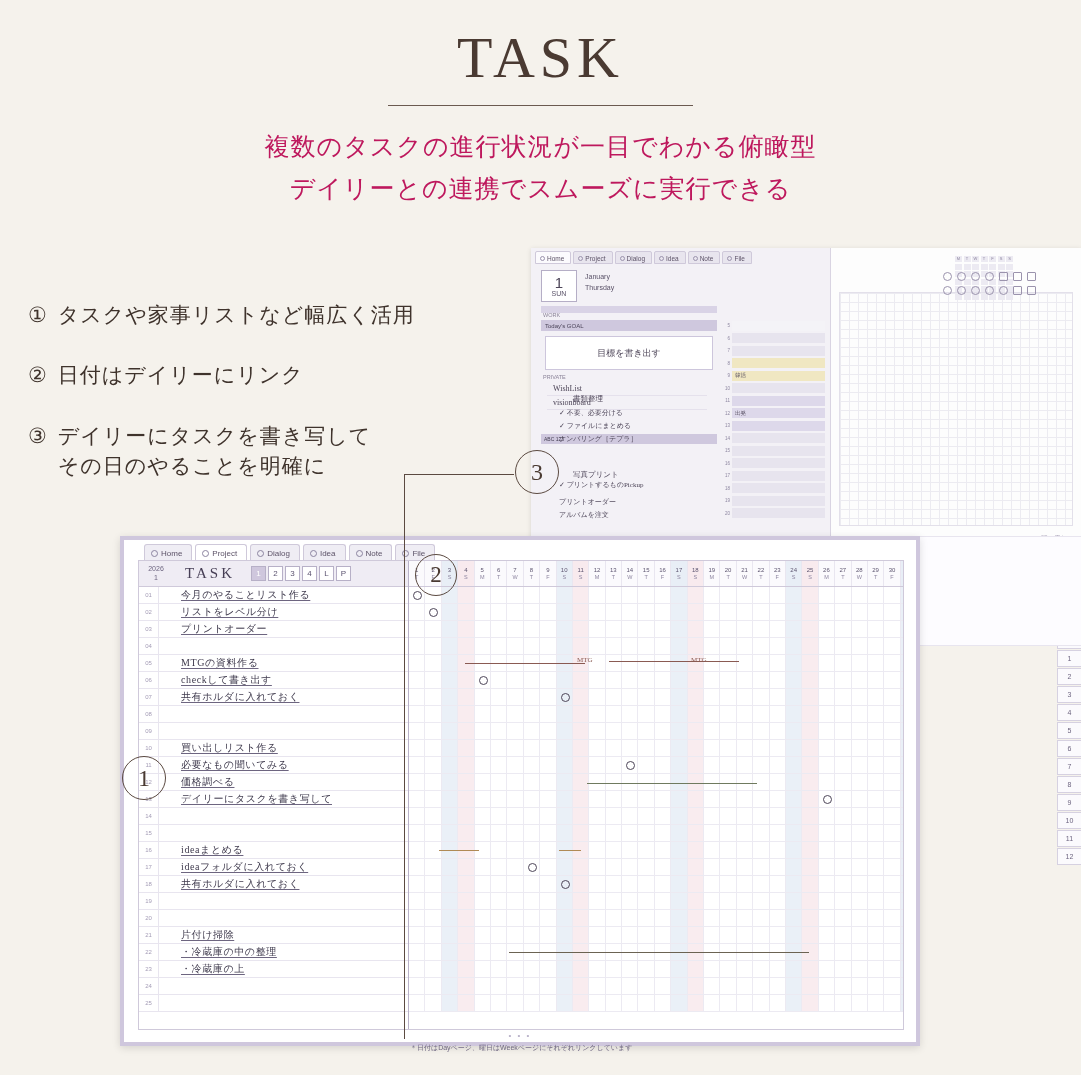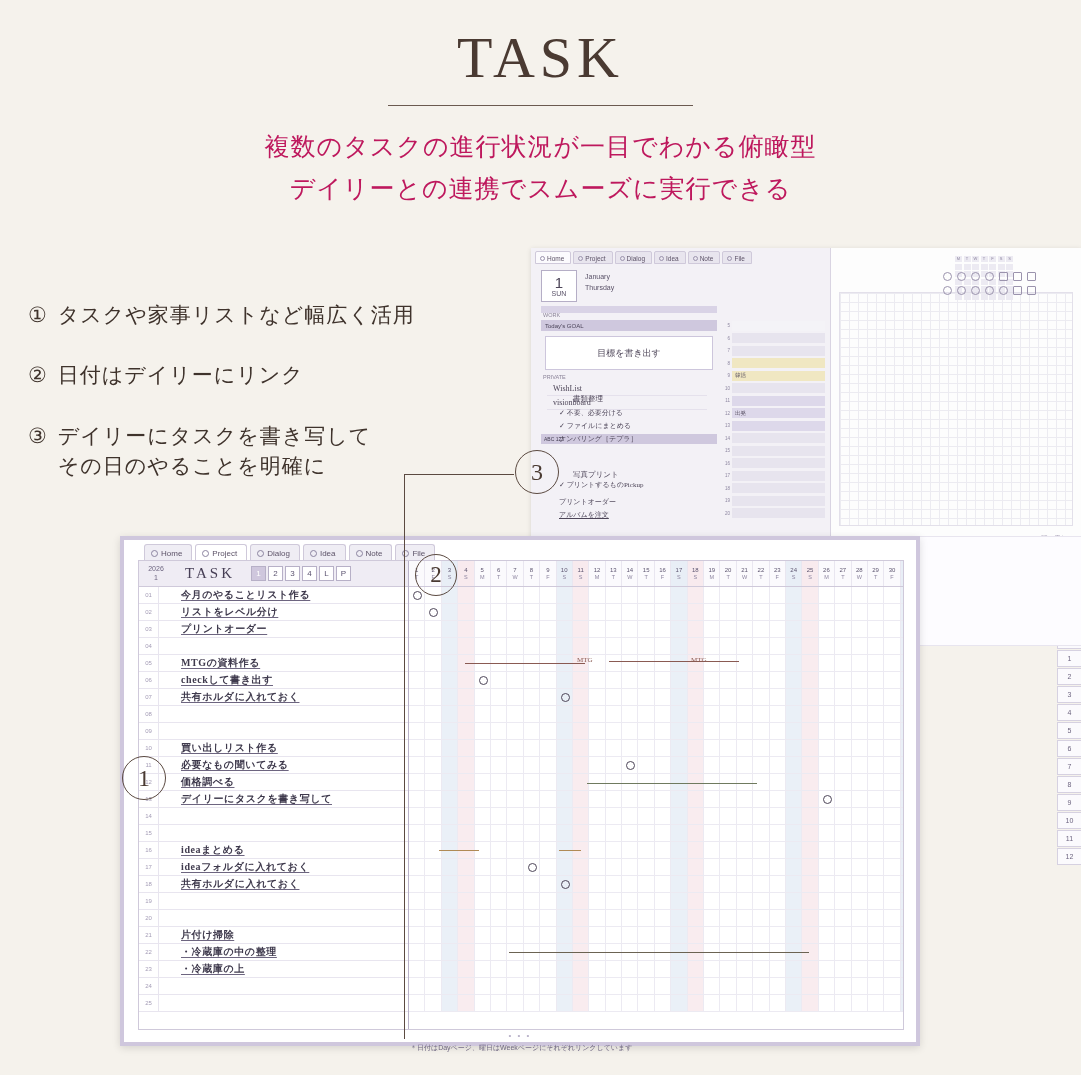--- a/index.html
+++ b/index.html
@@ -233,21 +233,21 @@
     border-bottom: 0.6px solid #e8e5ef;
   }
   .pm-rownum {
     width: 20px; font-size: 6px; color: #a49cb6; text-align: center;
     border-right: 0.6px solid #e8e5ef; height: 100%; line-height: 17px;
   }
   .pm-rowtext {
     flex: 1; font-family: "Liberation Serif", serif; font-size: 10px; color: #3f3a4d;
     padding-left: 22px; letter-spacing: 0.6px; white-space: nowrap;
   }
-  .pm-rowtext.u { text-decoration: underline; text-decoration-color: #6d6580; text-underline-offset: 2px; font-weight: bold;}
+  .pm-rowtext.u { text-decoration: underline; text-decoration-color: #6d6580; text-underline-offset: 2px;}
 
   
   .pm-right { flex: 1; position: relative; overflow: hidden; }
   .pm-daterow { height: 26px; display: flex; border-bottom: 0.8px solid #cfc9da; background: #fbfafd;}
   .pm-datecell {
     width: 16.4px; flex: none; display: flex; flex-direction: column;
     align-items: center; justify-content: center;
     font-size: 6px; color: #5d5570; border-right: 0.5px solid #e9e6f0; height: 100%;
   }
   .pm-datecell .dw { font-size: 5.5px; color: #8d85a0; margin-top: 1px;}
@@ -452,21 +452,21 @@
 
   <div class="pt-chk" style="left:32px; top:148px;"></div>
   <div class="pt-note" style="left:42px; top:146px; font-size:7.5px;">書類整理</div>
   <div class="pt-note" style="left:28px; top:160px; font-size:7px;">✓ <span>不要、必要分ける</span></div>
   <div class="pt-note" style="left:28px; top:173px; font-size:7px;">✓ <span>ファイルにまとめる</span></div>
   <div class="pt-note" style="left:28px; top:186px; font-size:7px;"><span>ナンバリング［テプラ］</span></div>
 
   <div class="pt-note" style="left:42px; top:222px; font-size:7.5px;">写真プリント</div>
   <div class="pt-note" style="left:28px; top:232px; font-size:7px;">✓ <span>プリントするものPickup</span></div>
   <div class="pt-note" style="left:28px; top:249px; font-size:7px;"><span>プリントオーダー</span></div>
-  <div class="pt-note" style="left:28px; top:262px; font-size:7px;text-decoration:underline;"><span>アルバムを注文</span></div>
+  <div class="pt-note" style="left:28px; top:262px; font-size:7px;"><span>アルバムを注文</span></div>
 
   <div class="pt-sched" id="pt-sched">
       <div class="pt-slot">
         <div class="hr">5</div>
         <div class="bar blank"></div>
       </div>
       <div class="pt-slot">
         <div class="hr">6</div>
         <div class="bar "></div>
       </div>

